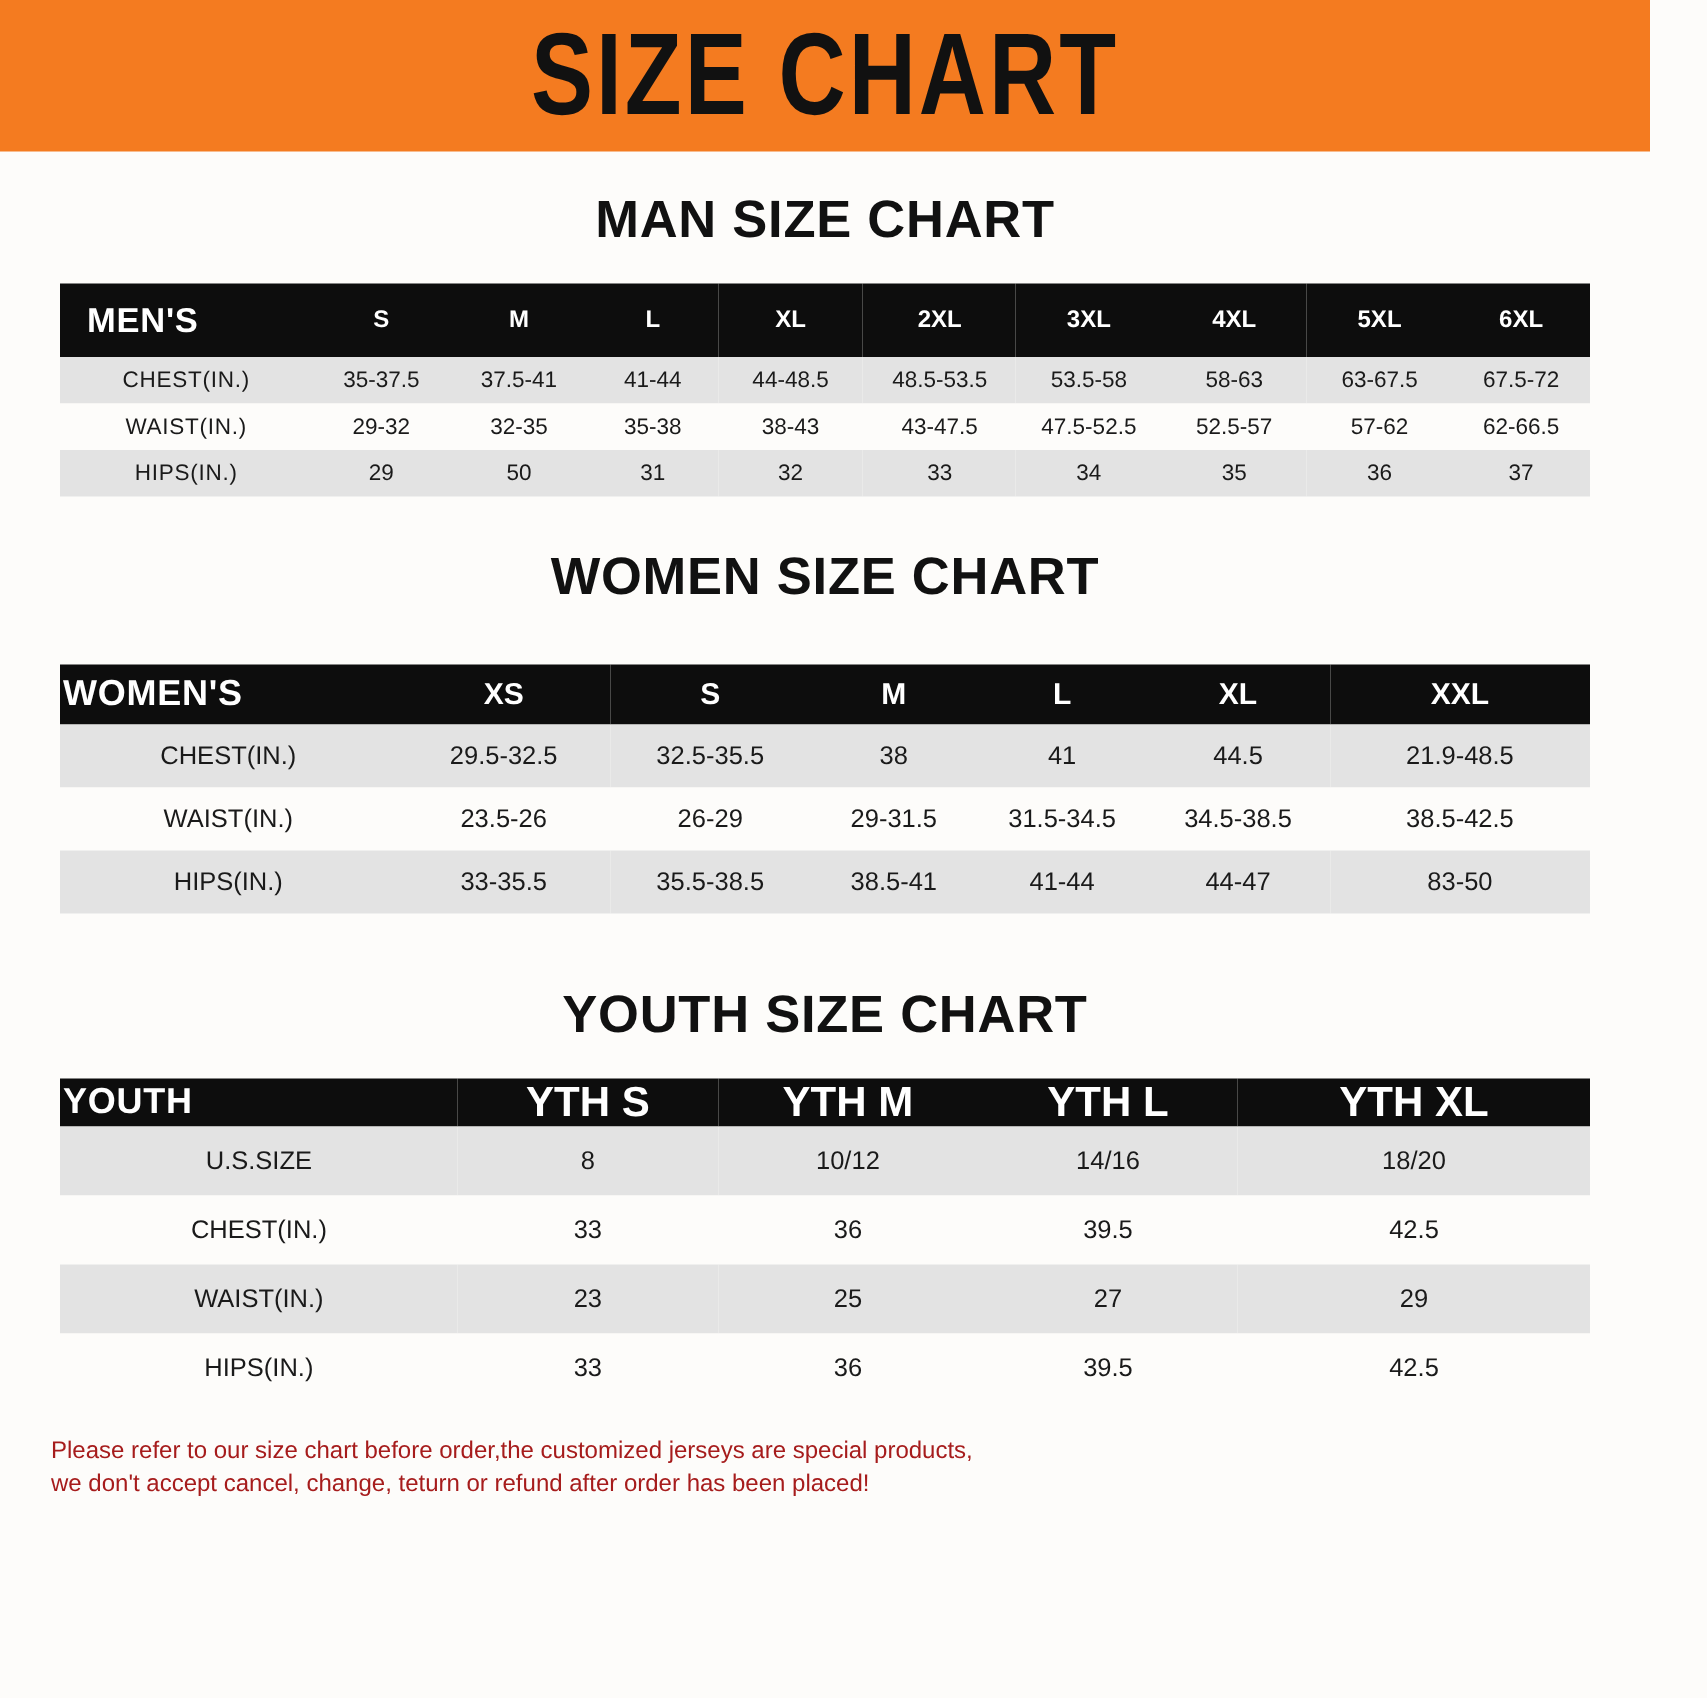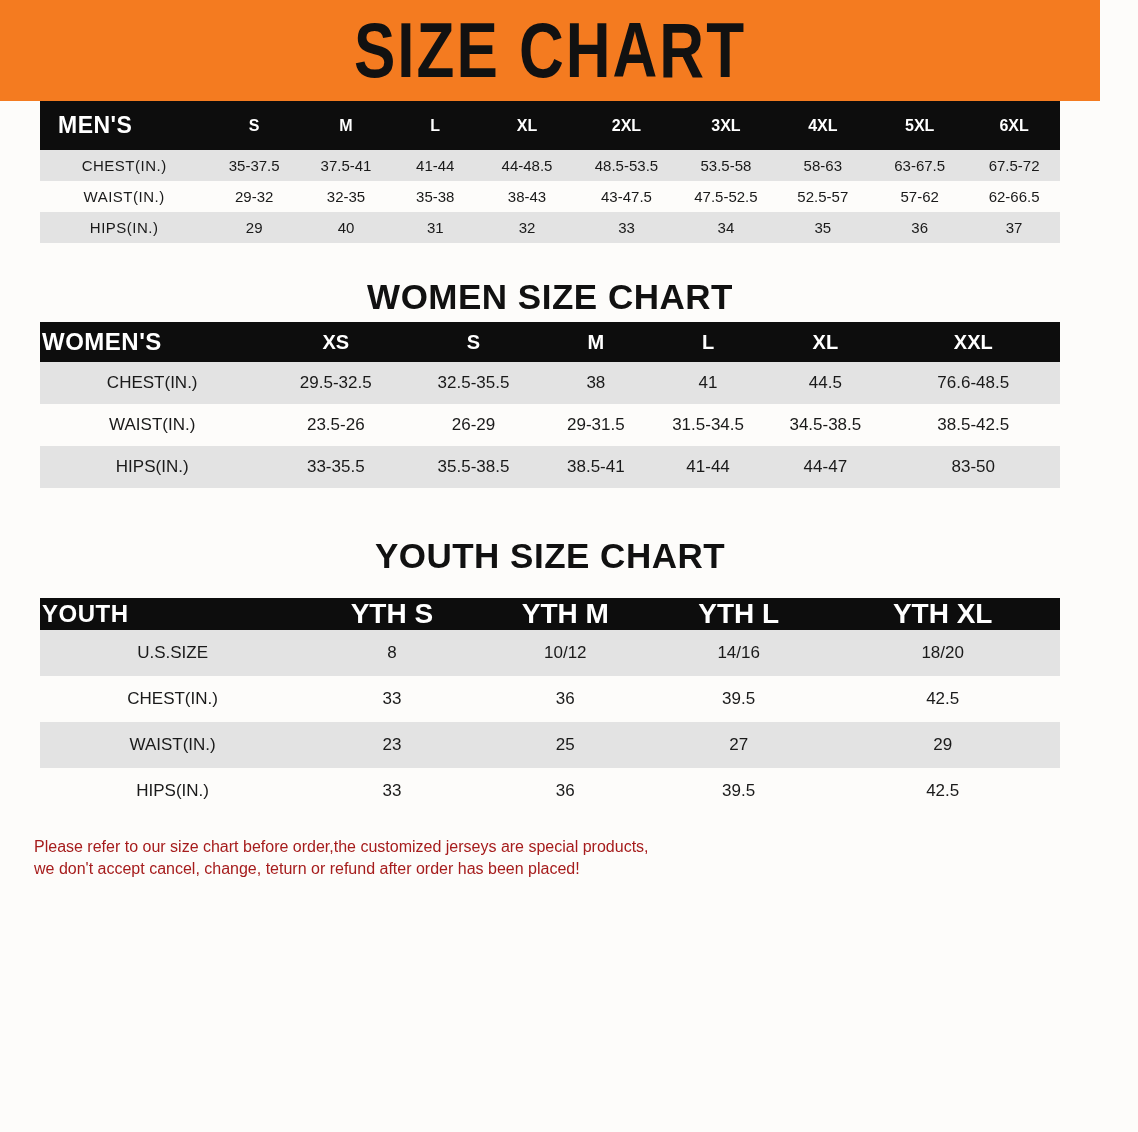--- a/index.html
+++ b/index.html
@@ -38,21 +38,21 @@
   
   .section-title {
     text-align: center;
     font-weight: bold;
     font-size: 35px;
     letter-spacing: 0.5px;
     color: #111;
     font-family: "Liberation Sans", sans-serif;
   }
   .st-man    { margin-top: 26px; margin-bottom: 22px; }
-  .st-women  { margin-top: 34px; margin-bottom: 5px; }
+  .st-women  { margin-top: 34px; margin-bottom: 38px; }
   .st-youth  { margin-top: 48px; margin-bottom: 22px; }
 
   
   .tbl-wrap { padding: 0 40px; }
   table.sz {
     width: 100%;
     border-collapse: collapse;
     table-layout: fixed;
     font-family: "Liberation Sans", sans-serif;
   }
@@ -116,20 +116,21 @@
 </style>
 </head>
 <body>
 
 <div id="page">
 
   <div class="banner">
     <div class="banner-title">SIZE CHART</div>
   </div>
 
+  <div class="section-title st-man">MAN SIZE CHART</div>
   <div class="tbl-wrap">
     <table class="sz" id="men-table">
       <colgroup>
         <col style="width:16.5%">
           <col style="width:9%">
           <col style="width:9%">
           <col style="width:8.5%">
         <col style="width:9.5%">
           <col style="width:10%">
           <col style="width:9.5%">
@@ -172,21 +173,21 @@
           <td>38-43</td>
           <td>43-47.5</td>
           <td>47.5-52.5</td>
           <td>52.5-57</td>
           <td>57-62</td>
           <td>62-66.5</td>
         </tr>
         <tr class="row-alt">
           <td class="lead">HIPS(IN.)</td>
           <td>29</td>
-          <td>40</td>
+          <td>50</td>
           <td>31</td>
           <td>32</td>
           <td>33</td>
           <td>34</td>
           <td>35</td>
           <td>36</td>
           <td>37</td>
         </tr>
       </tbody>
     </table>
@@ -216,21 +217,21 @@
         </tr>
       </thead>
       <tbody>
         <tr class="row-alt">
           <td class="lead">CHEST(IN.)</td>
           <td>29.5-32.5</td>
           <td>32.5-35.5</td>
           <td>38</td>
           <td>41</td>
           <td>44.5</td>
-          <td>76.6-48.5</td>
+          <td>21.9-48.5</td>
         </tr>
         <tr class="row-norm">
           <td class="lead">WAIST(IN.)</td>
           <td>23.5-26</td>
           <td>26-29</td>
           <td>29-31.5</td>
           <td>31.5-34.5</td>
           <td>34.5-38.5</td>
           <td>38.5-42.5</td>
         </tr>

